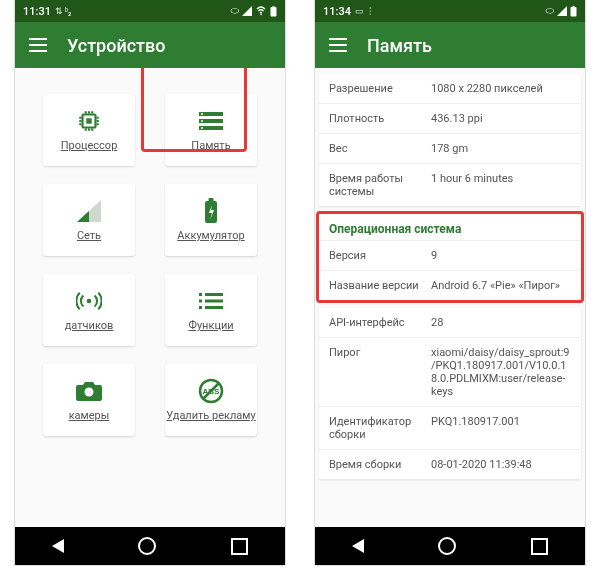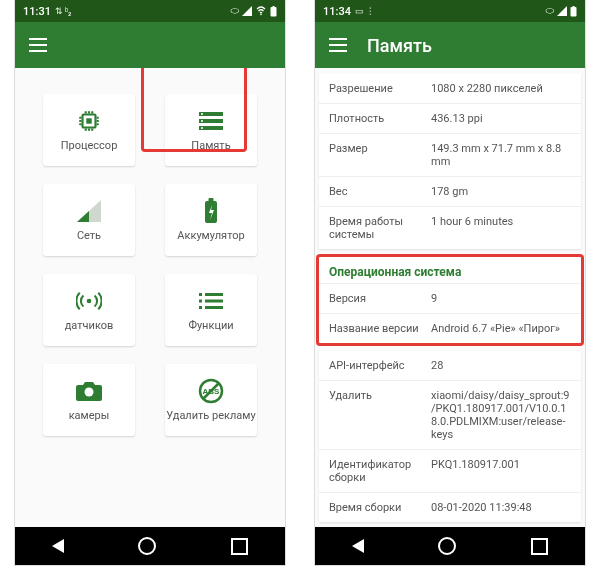--- a/index.html
+++ b/index.html
@@ -88,20 +88,21 @@
     display:flex;
     align-items:center;
     justify-content:center;
     color:#2e7d32;
   }
   .card .label {
     font-size: 11px;
     color: #555;
     text-align: center;
     line-height: 1.1;
+    text-decoration: underline;
   }
   .highlight-box {
     position: absolute;
     border: 3px solid #e53935;
     border-radius: 4px;
     pointer-events: none;
   }
   
   .list {
     background: #fff;
@@ -179,20 +180,21 @@
           <rect x="2.5" y="0" width="2" height="1.5" fill="#fff"></rect>
         </svg>
     </div>
   </div>
   <div class="appbar">
     <div class="hamburger">
         <span></span>
         <span></span>
         <span></span>
       </div>
+    <div class="appbar-title">Устройство</div>
   </div>
   <div class="content">
     <div class="grid" style="position:relative;">
 
       <div class="card">
         <div class="icon">
           <svg width="26" height="26" viewBox="0 0 24 24" fill="#2e7d32">
               <rect x="6" y="6" width="12" height="12" rx="1" fill="none" stroke="#2e7d32" stroke-width="2"></rect>
               <rect x="9.5" y="9.5" width="5" height="5" fill="#2e7d32"></rect>
               <path d="M9 3v2M12 3v2M15 3v2M9 19v2M12 19v2M15 19v2M3 9h2M3 12h2M3 15h2M19 9h2M19 12h2M19 15h2" stroke="#2e7d32" stroke-width="2"></path>
@@ -319,24 +321,20 @@
     <div class="list">
       <div class="row">
           <div class="k">Разрешение</div>
           <div class="v">1080 x 2280 пикселей</div>
         </div>
       <div class="row">
           <div class="k">Плотность</div>
           <div class="v">436.13 ppi</div>
         </div>
       <div class="row">
-          <div class="k">Размер</div>
-          <div class="v">149.3 mm x 71.7 mm x 8.8 mm</div>
-        </div>
-      <div class="row">
           <div class="k">Вес</div>
           <div class="v">178 gm</div>
         </div>
       <div class="row">
           <div class="k">Время работы системы</div>
           <div class="v">1 hour 6 minutes</div>
         </div>
     </div>
     <div class="section-block">
       <div class="section-header">Операционная система</div>
@@ -349,21 +347,21 @@
           <div class="v">Android 6.7 «Pie» «Пирог»</div>
         </div>
       <div class="highlight-box" style="top:-3px; left:-3px; right:-3px; bottom:-3px;"></div>
     </div>
     <div class="section-block" style="margin-top:8px;">
       <div class="row" style="border-top:none;">
           <div class="k">API-интерфейс</div>
           <div class="v">28</div>
         </div>
       <div class="row">
-          <div class="k">Удалить</div>
+          <div class="k">Пирог</div>
           <div class="v">xiaomi/daisy/daisy_sprout:9/PKQ1.180917.001/V10.0.18.0.PDLMIXM:user/release-keys</div>
         </div>
       <div class="row">
           <div class="k">Идентификатор сборки</div>
           <div class="v">PKQ1.180917.001</div>
         </div>
       <div class="row">
           <div class="k">Время сборки</div>
           <div class="v">08-01-2020 11:39:48</div>
         </div>

